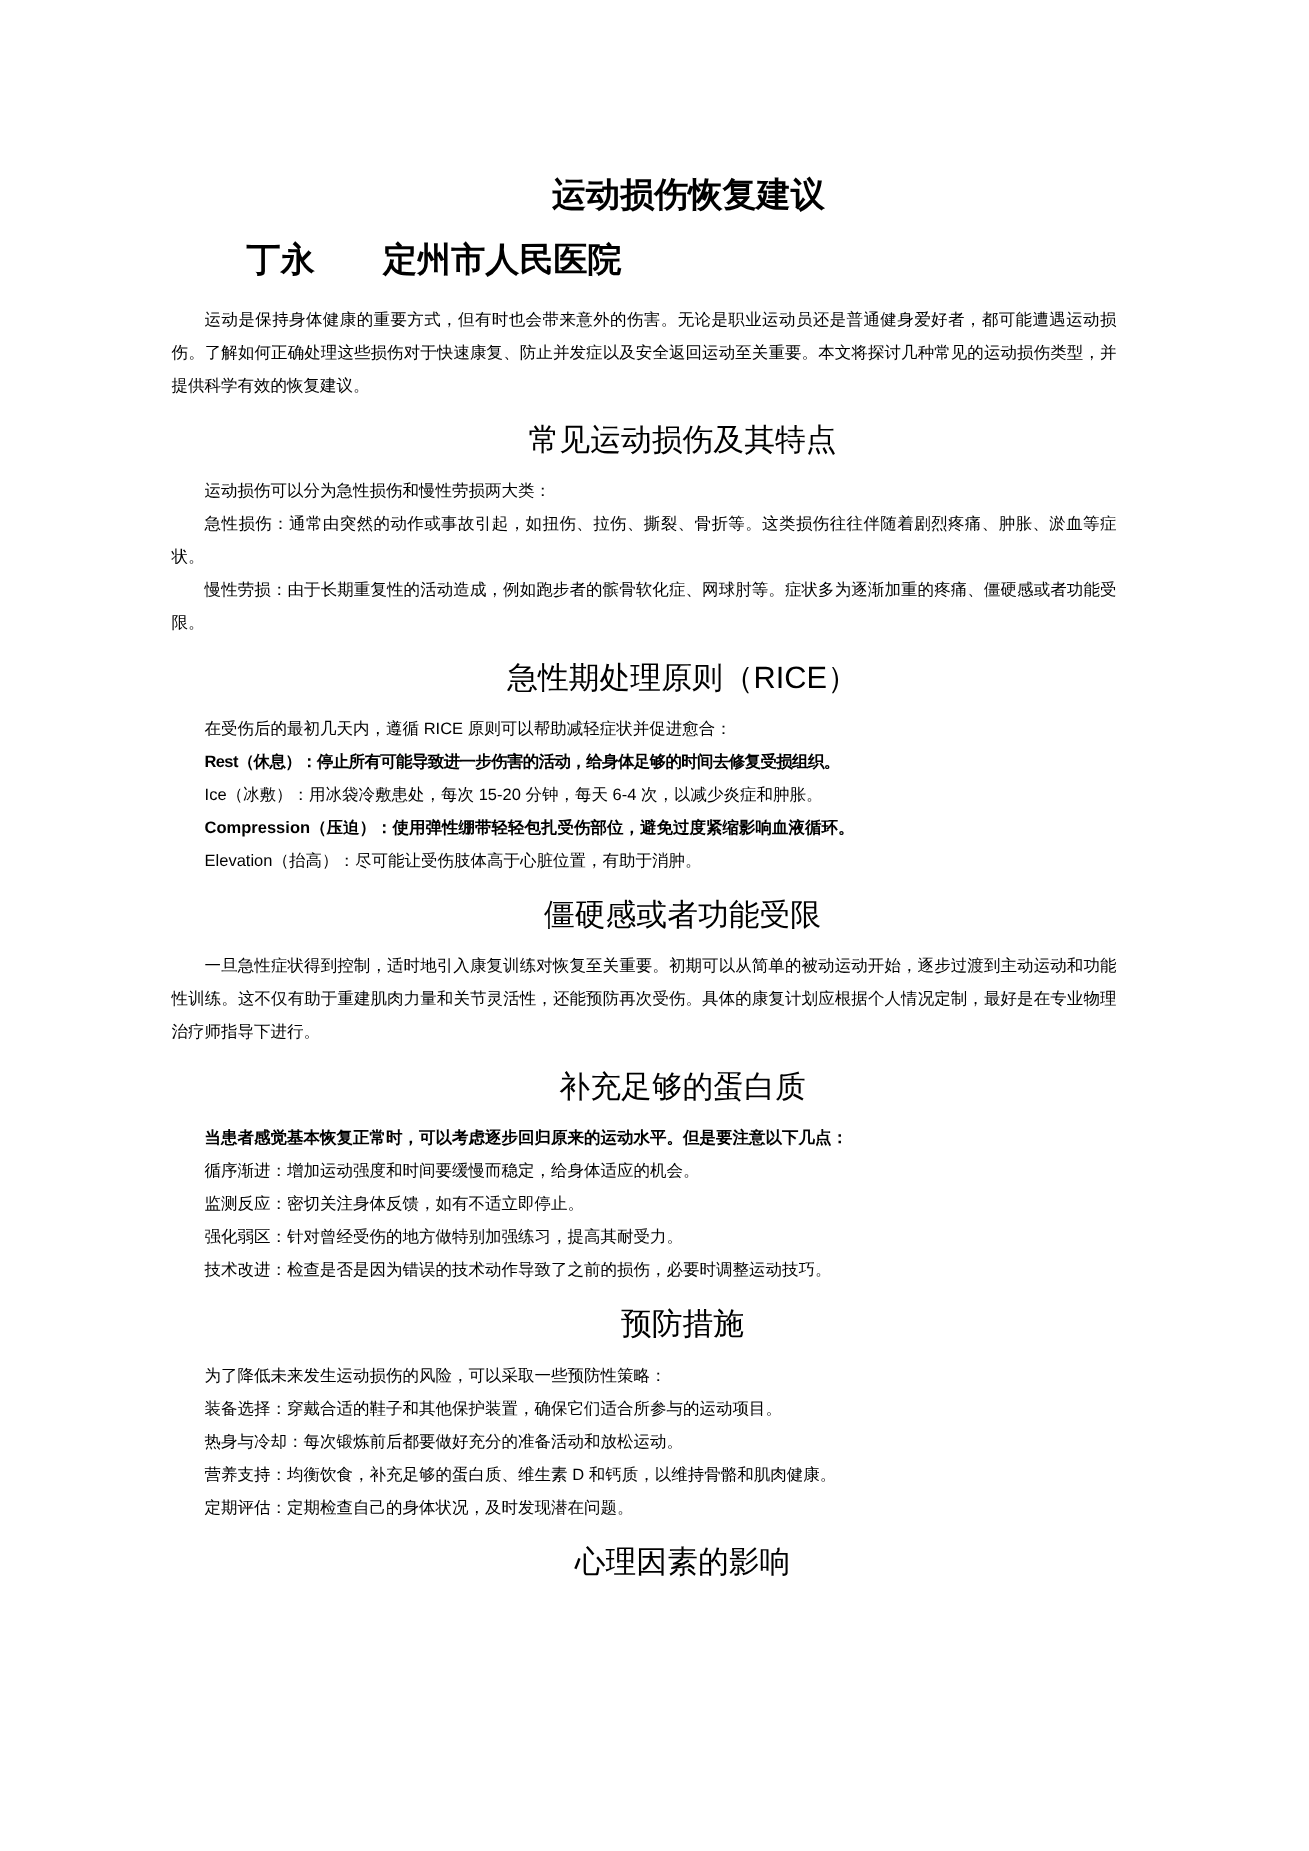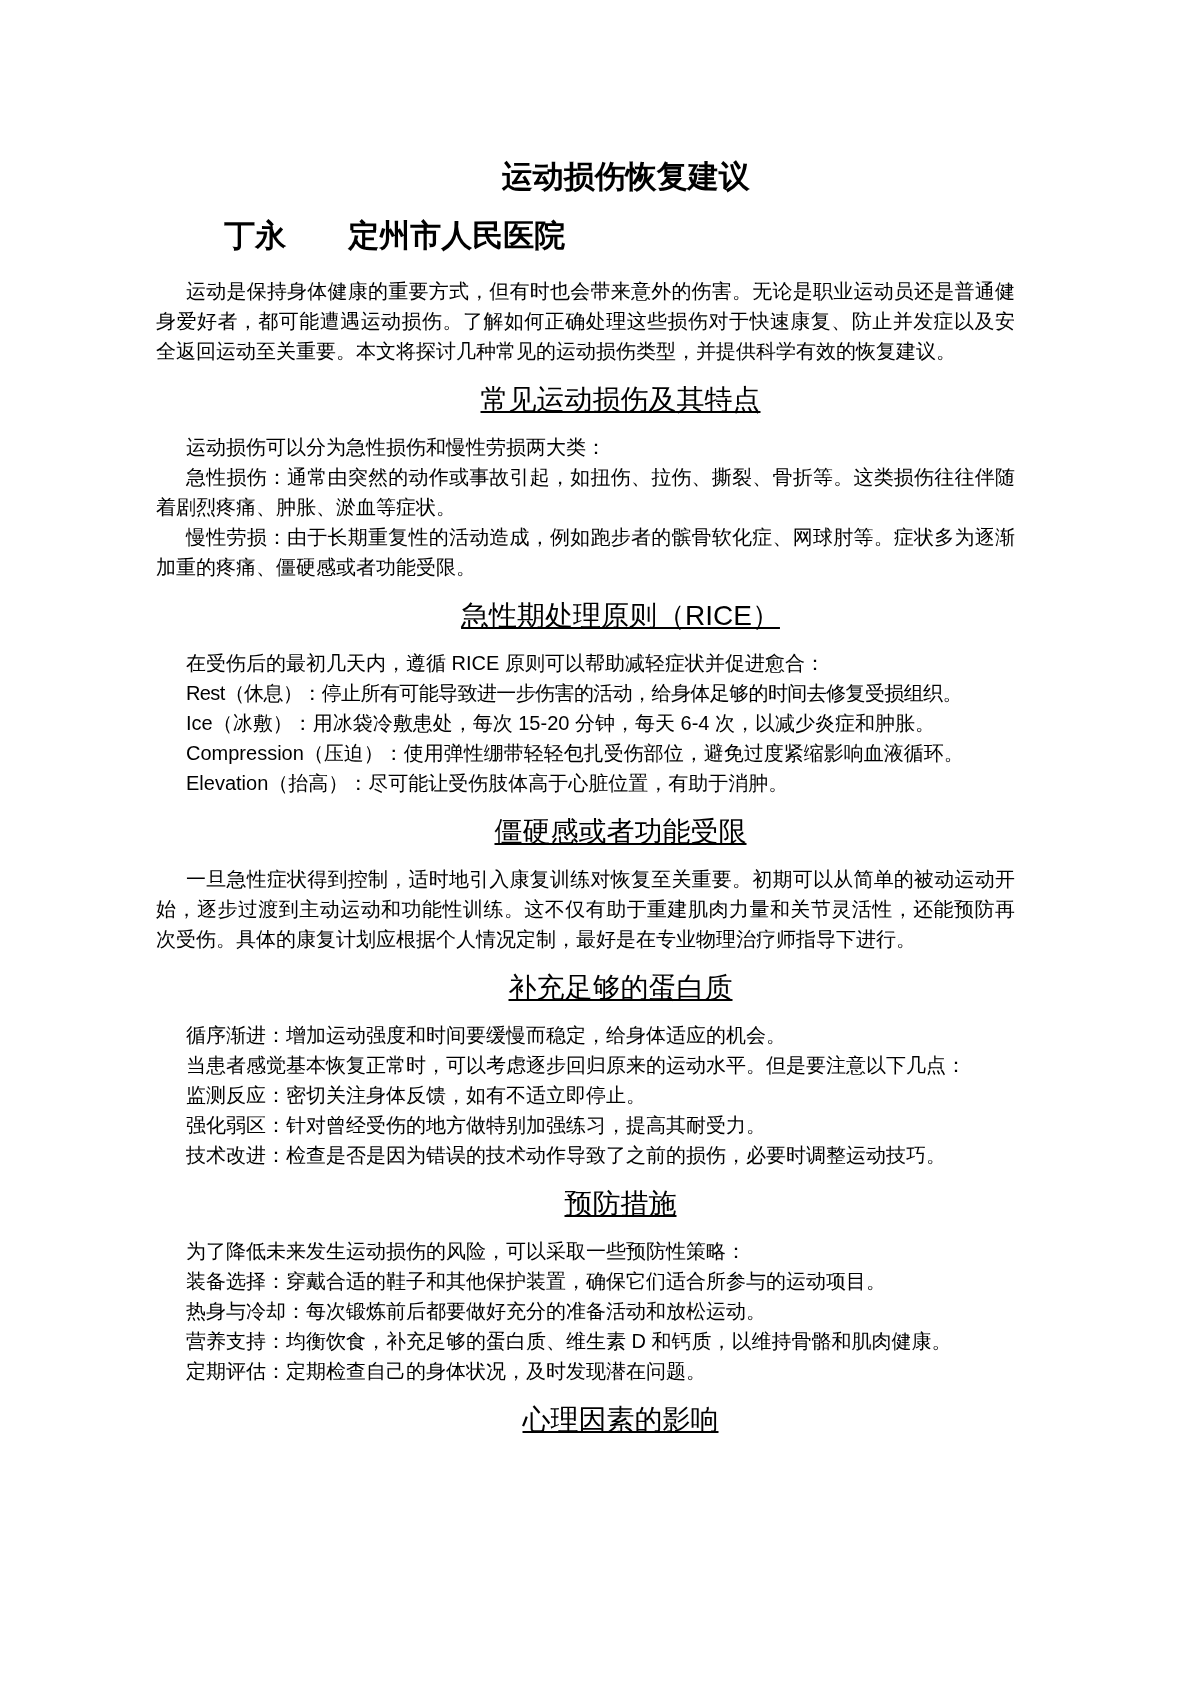--- a/index.html
+++ b/index.html
@@ -37,32 +37,32 @@
     white-space: nowrap;
   }
   .sec-heading {
     font-size: 28px;
     line-height: 40px;
     font-weight: 500;
     margin: 14px 0 12px 0;
     text-align: center;
     text-indent: 2.5em;
     white-space: nowrap;
-    text-decoration: underline;
   }
   .body-par {
-    font-size: 20px;
+    font-size: 15px;
     line-height: 30px;
     margin: 0;
     text-align: justify;
     text-indent: 30px;
     word-break: break-all;
   }
   .body-par.one-line {
     white-space: nowrap;
+    font-weight: bold;
   }
   .body-par.squeeze {
     letter-spacing: -0.6px;
   }
 </style>
 </head>
 <body>
 
 <div class="page">
   <h1 class="doc-title">运动损伤恢复建议</h1>
@@ -75,22 +75,22 @@
       <p class="body-par">慢性劳损：由于长期重复性的活动造成，例如跑步者的髌骨软化症、网球肘等。症状多为逐渐加重的疼痛、僵硬感或者功能受限。</p>
       <h2 class="sec-heading">急性期处理原则（RICE）</h2>
       <p class="body-par">在受伤后的最初几天内，遵循 RICE 原则可以帮助减轻症状并促进愈合：</p>
       <p class="body-par one-line squeeze">Rest（休息）：停止所有可能导致进一步伤害的活动，给身体足够的时间去修复受损组织。</p>
       <p class="body-par">Ice（冰敷）：用冰袋冷敷患处，每次 15-20 分钟，每天 6-4 次，以减少炎症和肿胀。</p>
       <p class="body-par one-line">Compression（压迫）：使用弹性绷带轻轻包扎受伤部位，避免过度紧缩影响血液循环。</p>
       <p class="body-par">Elevation（抬高）：尽可能让受伤肢体高于心脏位置，有助于消肿。</p>
       <h2 class="sec-heading">僵硬感或者功能受限</h2>
       <p class="body-par">一旦急性症状得到控制，适时地引入康复训练对恢复至关重要。初期可以从简单的被动运动开始，逐步过渡到主动运动和功能性训练。这不仅有助于重建肌肉力量和关节灵活性，还能预防再次受伤。具体的康复计划应根据个人情况定制，最好是在专业物理治疗师指导下进行。</p>
       <h2 class="sec-heading">补充足够的蛋白质</h2>
+      <p class="body-par one-line">当患者感觉基本恢复正常时，可以考虑逐步回归原来的运动水平。但是要注意以下几点：</p>
       <p class="body-par">循序渐进：增加运动强度和时间要缓慢而稳定，给身体适应的机会。</p>
-      <p class="body-par one-line">当患者感觉基本恢复正常时，可以考虑逐步回归原来的运动水平。但是要注意以下几点：</p>
       <p class="body-par">监测反应：密切关注身体反馈，如有不适立即停止。</p>
       <p class="body-par">强化弱区：针对曾经受伤的地方做特别加强练习，提高其耐受力。</p>
       <p class="body-par">技术改进：检查是否是因为错误的技术动作导致了之前的损伤，必要时调整运动技巧。</p>
       <h2 class="sec-heading">预防措施</h2>
       <p class="body-par">为了降低未来发生运动损伤的风险，可以采取一些预防性策略：</p>
       <p class="body-par">装备选择：穿戴合适的鞋子和其他保护装置，确保它们适合所参与的运动项目。</p>
       <p class="body-par">热身与冷却：每次锻炼前后都要做好充分的准备活动和放松运动。</p>
       <p class="body-par">营养支持：均衡饮食，补充足够的蛋白质、维生素 D 和钙质，以维持骨骼和肌肉健康。</p>
       <p class="body-par">定期评估：定期检查自己的身体状况，及时发现潜在问题。</p>
       <h2 class="sec-heading">心理因素的影响</h2>

